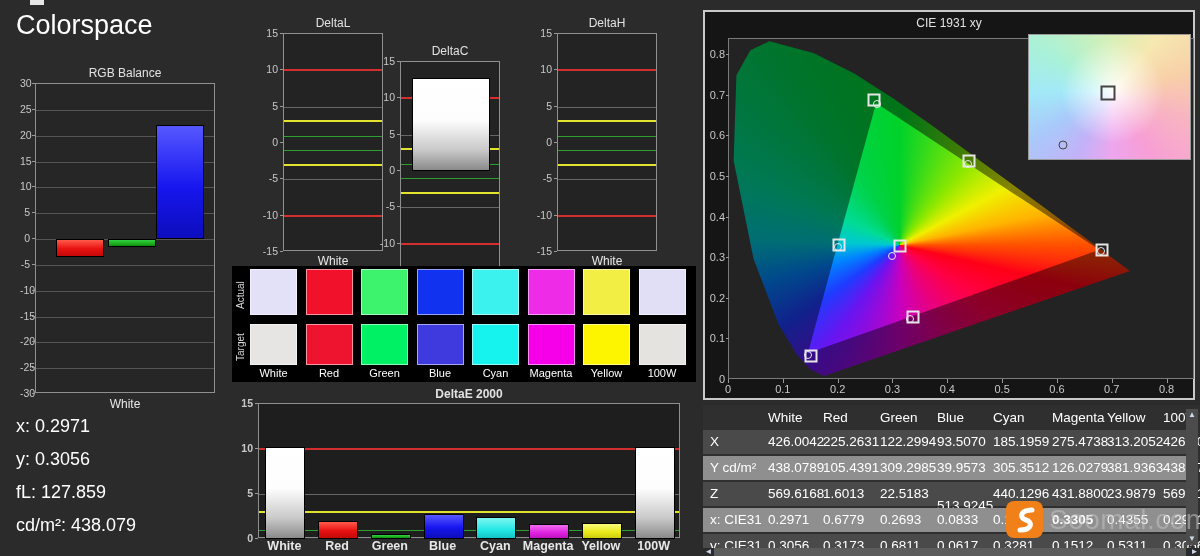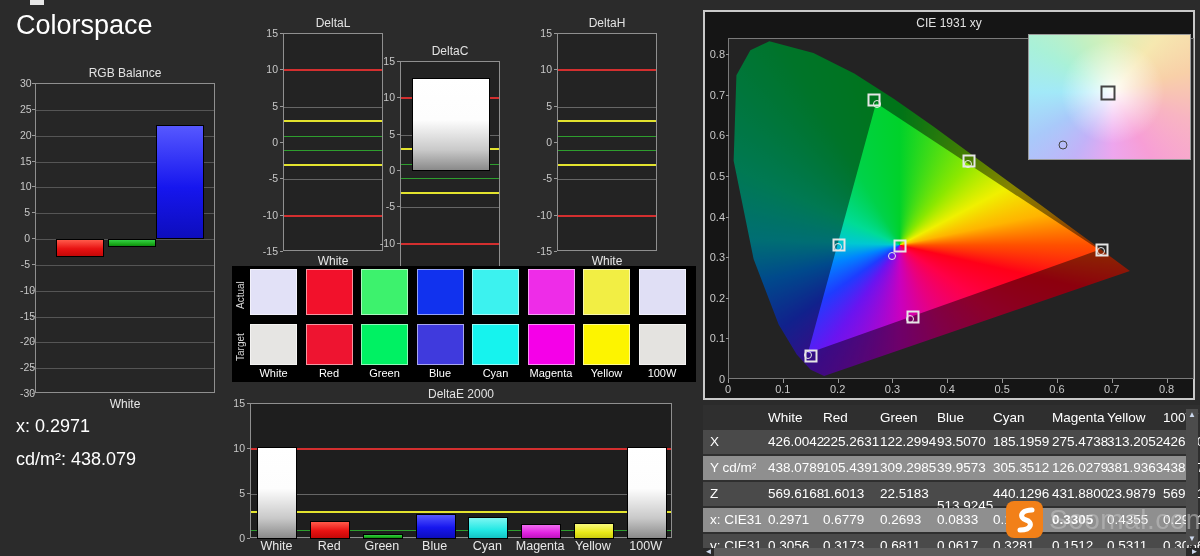--- a/index.html
+++ b/index.html
@@ -105,20 +105,22 @@
     <div style="position: absolute; left: 12px; top: 281.333px; width: 3px; height: 1px; background: rgb(153, 153, 153);"></div>
     <div class="tick" style="left: 0px; top: 301.167px; width: 10px;">-25</div>
     <div style="position: absolute; left: 12px; top: 307.167px; width: 3px; height: 1px; background: rgb(153, 153, 153);"></div>
     <div class="tick" style="left: 0px; top: 327px; width: 10px;">-30</div>
     <div style="position: absolute; left: 12px; top: 333px; width: 3px; height: 1px; background: rgb(153, 153, 153);"></div>
   </div>
 
 <div class="abs" style="left:16px;top:404px;width:210px;">
   <div style="margin-top:6px;font-size:18px;line-height:33px;color:#fff;">
     <div>x: 0.2971</div>
+    <div>y: 0.3056</div>
+    <div>fL: 127.859</div>
     <div>cd/m²: 438.079</div>
   </div>
 </div>
 
 <div class="abs" id="deltaL-chart" style="left:261px;top:14px;width:124px;height:254px;">
   <div class="chart-title abs" style="left:22px;width:100px;top:2px;">DeltaL</div>
   <div class="plot" style="left:22px;top:19px;width:100px;height:218px;">
       <div class="gridline" style="top: 72.6667px; background: rgb(102, 102, 102);"></div>
       <div class="gridline" style="top: 145.333px; background: rgb(102, 102, 102);"></div>
       <div class="limit-red" style="top: 35.3333px;"></div>
@@ -224,21 +226,21 @@
     <div class="swatch" style="left: 295.5px; top: 58px; width: 47px; height: 41px; background: rgb(245, 0, 232);"></div>
     <div class="swatch-col-label" style="left: 291.5px; top: 101px; width: 55px;">Magenta</div>
     <div class="swatch" style="left: 351px; top: 3px; width: 47px; height: 46px; background: rgb(242, 238, 68);"></div>
     <div class="swatch" style="left: 351px; top: 58px; width: 47px; height: 41px; background: rgb(253, 244, 0);"></div>
     <div class="swatch-col-label" style="left: 347px; top: 101px; width: 55px;">Yellow</div>
     <div class="swatch" style="left: 406.5px; top: 3px; width: 47px; height: 46px; background: rgb(224, 223, 245);"></div>
     <div class="swatch" style="left: 406.5px; top: 58px; width: 47px; height: 41px; background: rgb(228, 227, 224);"></div>
     <div class="swatch-col-label" style="left: 402.5px; top: 101px; width: 55px;">100W</div>
   </div>
 
-<div class="abs" id="deltaE-chart" style="left:224px;top:385px;width:470px;height:171px;">
+<div class="abs" id="deltaE-chart" style="left:232px;top:385px;width:470px;height:171px;font-weight:bold;">
   <div class="chart-title abs" style="left:26px;width:422px;top:2px;">DeltaE 2000</div>
   <div class="plot" style="left:26px;top:18px;width:422px;height:135px;background:#1e1e1e;">
       <div class="gridline" style="top: 90px; background: rgb(102, 102, 102);"></div>
       <div class="limit-red" style="top: 44px;"></div>
       <div class="limit-yellow" style="top: 107px;"></div>
       <div class="limit-green" style="top: 126px;"></div>
       <div class="bar fill-white-grad" style="left: 6.375px; top: 43.2px; width: 40px; height: 91.8px;"></div>
       <div class="bar fill-red" style="left: 59.125px; top: 117px; width: 40px; height: 18px;"></div>
       <div class="bar fill-green" style="left: 111.875px; top: 129.6px; width: 40px; height: 5.4px;"></div>
       <div class="bar fill-blue" style="left: 164.625px; top: 109.8px; width: 40px; height: 25.2px;"></div>

